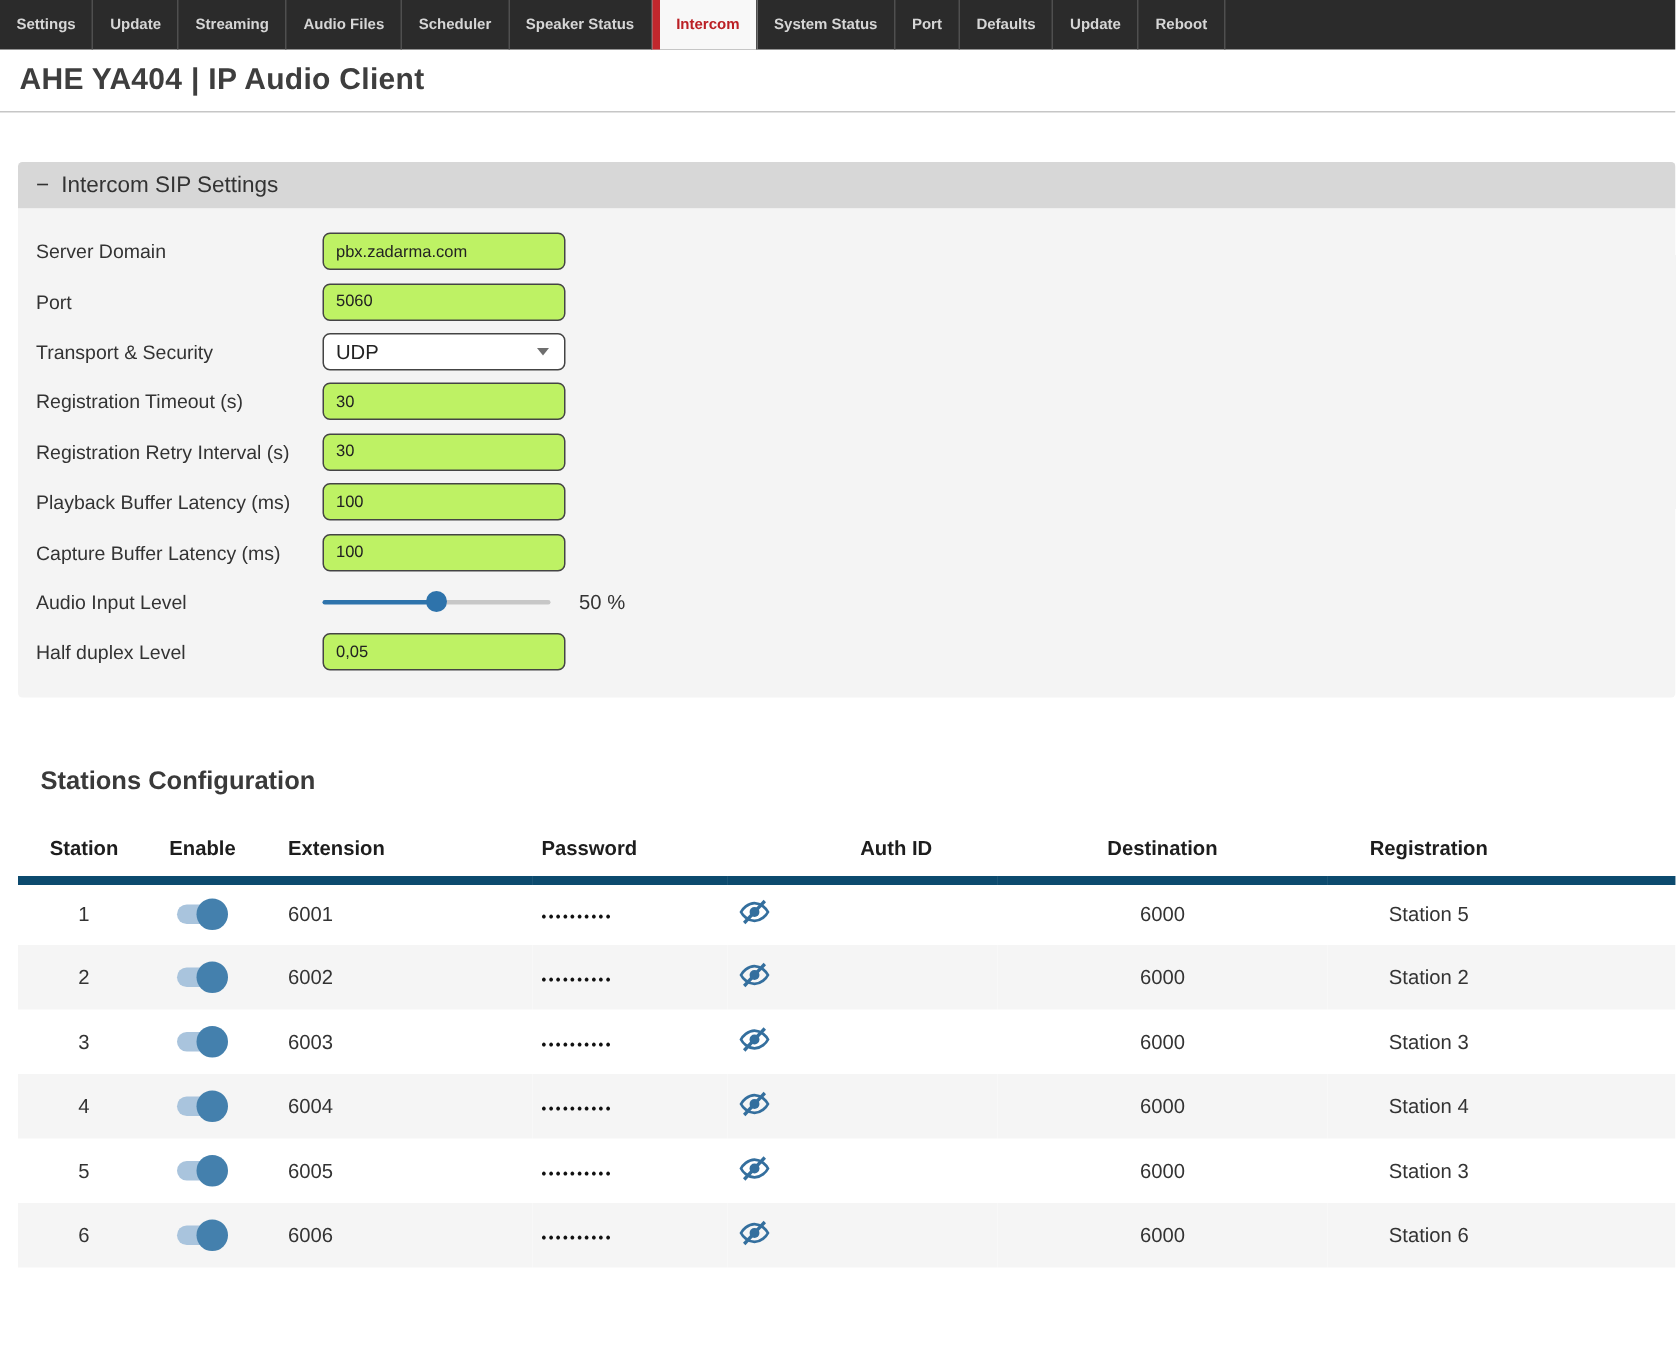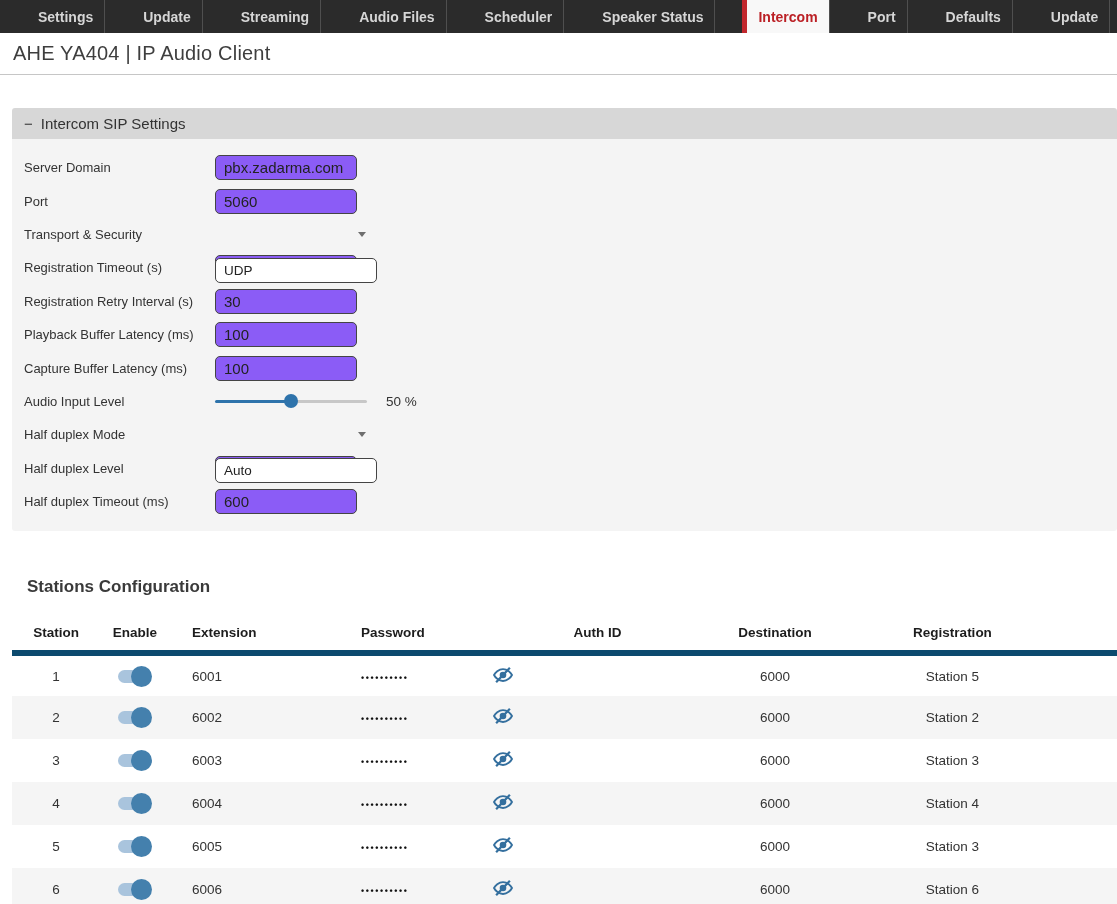--- a/index.html
+++ b/index.html
@@ -12,49 +12,49 @@
   }
   *{box-sizing:border-box;}
   html,body{margin:0;padding:0;}
   body{
     width:1117px;height:904px;overflow:hidden;background:#ffffff;
     font-family:"Liberation Sans","DejaVu Sans",sans-serif;color:var(--text-main);
   }
   
   .navbar{height:33px;background:var(--nav-bg);display:flex;align-items:stretch;}
   .nav-tab{
-    display:flex;align-items:center;padding:0 11px;font-size:14px;font-weight:700;
-    color:var(--nav-text);border-right:1px solid var(--nav-sep);cursor:pointer;white-space:nowrap;margin-left:27px;
+    display:flex;align-items:center;padding:0 11px;font-size:10px;font-weight:700;
+    color:var(--nav-text);border-right:1px solid var(--nav-sep);cursor:pointer;white-space:nowrap;
   }
   .nav-tab.active{
     background:var(--active-tab-bg);color:var(--accent-red);
     border-left:5px solid var(--accent-red-bar);border-right:1px solid var(--nav-sep);
   }
   
   .title-bar{height:42px;display:flex;align-items:center;padding-left:13px;border-bottom:1px solid #c6c6c6;}
-  .page-title{font-size:20px;font-weight:400;color:var(--title-text);letter-spacing:.2px;}
+  .page-title{font-size:20px;font-weight:700;color:var(--title-text);letter-spacing:.2px;}
   
   .panel{margin:33px 0 0 12px;width:1105px;}
   .panel-header{
     height:31px;background:var(--panel-header-bg);border-radius:3px 3px 0 0;
     display:flex;align-items:center;padding-left:12px;font-size:15px;color:#333;cursor:pointer;
   }
   .collapse-icon{margin-right:8px;font-size:15px;line-height:1;}
   .panel-body{background:var(--panel-body-bg);border-radius:0 0 3px 3px;padding:12px 0 13px 12px;}
   .form-row{display:flex;align-items:center;height:33.4px;}
   .form-label{width:191px;font-size:13px;color:var(--text-main);}
   .text-input{
-    width:142px;height:25px;border:1px solid var(--input-border);border-radius:5px;
-    padding:0 8px;font-size:15px;color:#222;background:#8b5cf6;font-family:inherit;outline:none;
+    width:162px;height:25px;border:1px solid var(--input-border);border-radius:5px;
+    padding:0 8px;font-size:11px;color:#222;background:#bef264;font-family:inherit;outline:none;
   }
   .select-wrap{position:relative;width:162px;height:25px;}
   .select-input{
     appearance:none;-webkit-appearance:none;-moz-appearance:none;
     width:100%;height:100%;border:1px solid var(--input-border);border-radius:5px;
-    padding:0 8px;font-size:13.5px;color:#222;background:#fff;font-family:inherit;outline:none;cursor:pointer;margin-top:36px;
+    padding:0 8px;font-size:13.5px;color:#222;background:#fff;font-family:inherit;outline:none;cursor:pointer;
   }
   .select-caret{
     position:absolute;right:11px;top:10px;width:0;height:0;pointer-events:none;
     border-left:4px solid transparent;border-right:4px solid transparent;border-top:5px solid #6e6e6e;
   }
   .slider{position:relative;width:152px;height:14px;cursor:pointer;}
   .slider-fill{position:absolute;left:0;top:6px;height:3px;background:var(--blue);border-radius:2px;}
   .slider-rest{position:absolute;right:0;top:6px;height:3px;background:#c7c7c7;border-radius:2px;}
   .slider-thumb{position:absolute;top:0;width:14px;height:14px;border-radius:50%;background:var(--blue);}
   .slider-value{margin-left:19px;font-size:13.5px;color:var(--text-main);}
@@ -83,20 +83,21 @@
 <body>
 
 <nav class="navbar" id="navbar">
     <div class="nav-tab">Settings</div>
     <div class="nav-tab">Update</div>
     <div class="nav-tab">Streaming</div>
     <div class="nav-tab">Audio Files</div>
     <div class="nav-tab">Scheduler</div>
     <div class="nav-tab">Speaker Status</div>
     <div class="nav-tab active">Intercom</div>
+    <div class="nav-tab">System Status</div>
     <div class="nav-tab">Port</div>
     <div class="nav-tab">Defaults</div>
     <div class="nav-tab">Update</div>
     <div class="nav-tab">Reboot</div>
   </nav>
 
 <div class="title-bar">
   <span class="page-title">AHE YA404 | IP Audio Client</span>
 </div>
 
@@ -137,30 +138,22 @@
       <div class="form-row">
         <div class="form-label">Audio Input Level</div>
         <div class="slider">
           <div class="slider-fill" style="width: 50%;"></div>
           <div class="slider-rest" style="width: 50%;"></div>
           <div class="slider-thumb" style="left: calc(50% - 7px);"></div>
         </div>
         <span class="slider-value">50 %</span>
       </div>
       <div class="form-row">
-        <div class="form-label">Half duplex Mode</div>
-        <div class="select-wrap"><select class="select-input"><option>Auto</option></select><span class="select-caret"></span></div>
-      </div>
-      <div class="form-row">
         <div class="form-label">Half duplex Level</div>
         <input type="text" class="text-input" value="0,05" style="">
-      </div>
-      <div class="form-row">
-        <div class="form-label">Half duplex Timeout (ms)</div>
-        <input type="text" class="text-input" value="600" style="">
       </div>
     </div>
 </section>
 
 <h2 class="stations-title">Stations Configuration</h2>
 
 <table class="stations-table">
   <colgroup>
     <col style="width:88px">
       <col style="width:70px">

